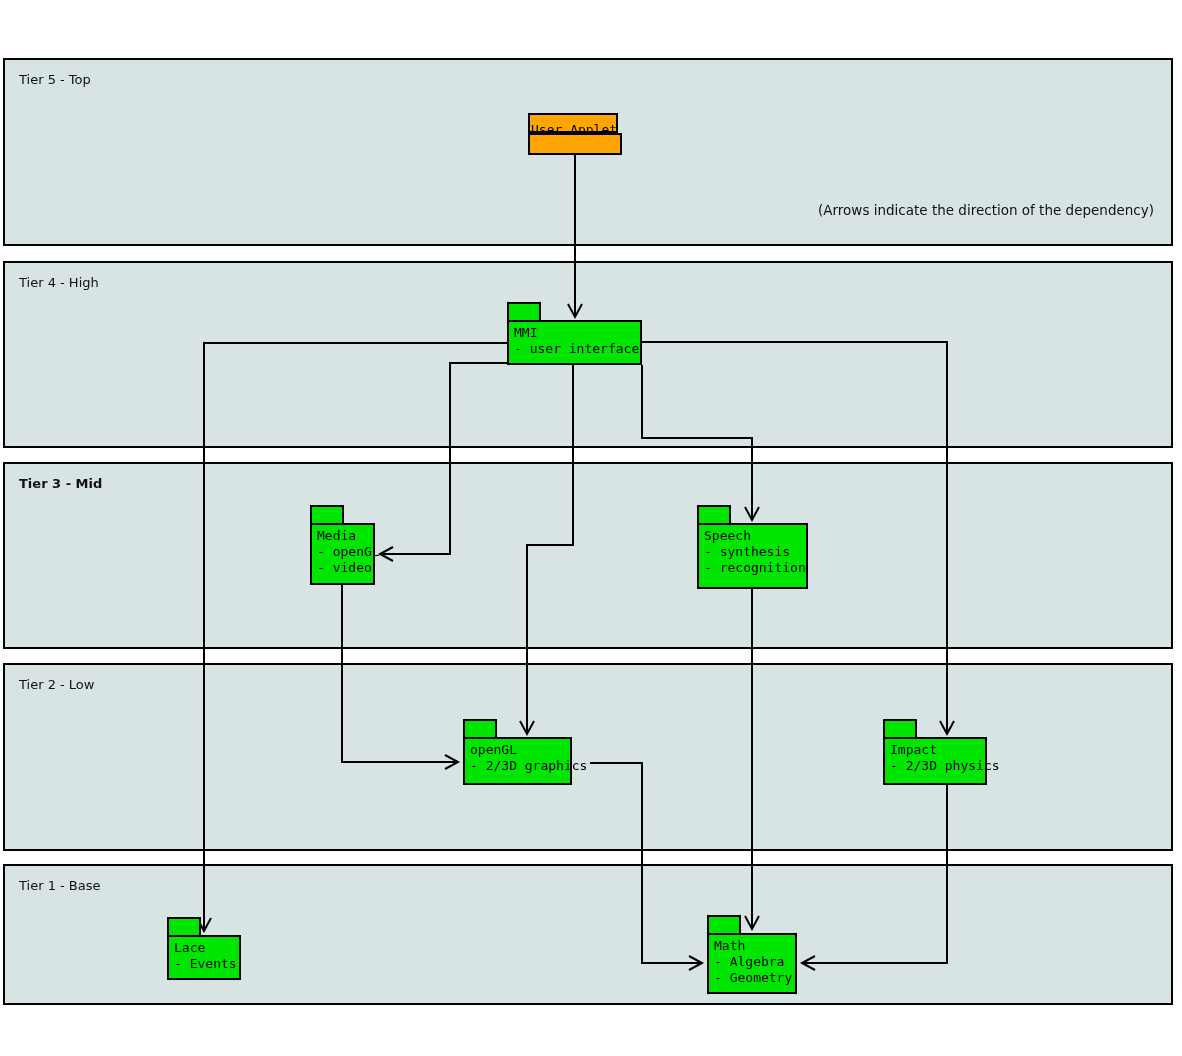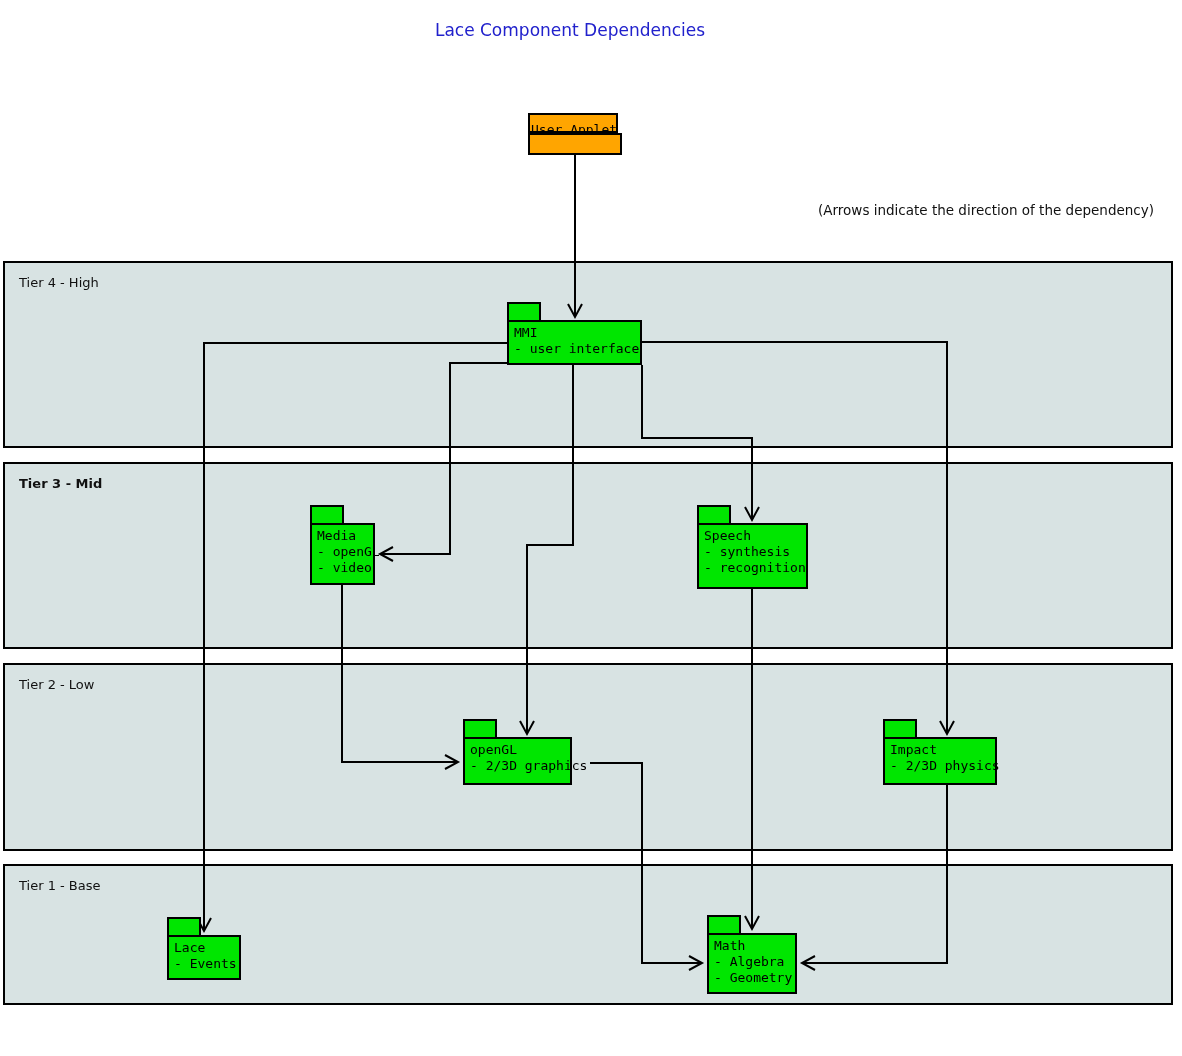--- a/index.html
+++ b/index.html
@@ -55,43 +55,45 @@
     box-sizing:border-box;
     padding:3px 5px 0 5px;
     font-size:13px;line-height:16px;color:#000;
     white-space:nowrap;
   }
   
   #pkg-mmi{left:507px;top:302px;}    #pkg-mmi .pkg-body{width:135px;height:45px;}
   #pkg-media{left:310px;top:505px;}  #pkg-media .pkg-body{width:65px;height:62px;}
   #pkg-speech{left:697px;top:505px;} #pkg-speech .pkg-body{width:111px;height:66px;}
   #pkg-opengl{left:463px;top:719px;} #pkg-opengl .pkg-body{width:109px;height:48px;}
-  #pkg-impact{left:883px;top:719px;} #pkg-impact .pkg-body{width:114px;height:48px;}
+  #pkg-impact{left:883px;top:719px;} #pkg-impact .pkg-body{width:104px;height:48px;}
   #pkg-lace{left:167px;top:917px;}   #pkg-lace .pkg-body{width:74px;height:45px;}
   #pkg-math{left:707px;top:915px;}   #pkg-math .pkg-body{width:90px;height:61px;}
   
   #pkg-user{left:528px;top:113px;}
   #pkg-user .ua-tab{
     position:absolute;left:0;top:0;width:90px;height:20px;
     background:#ffa500;border:2px solid #000;box-sizing:border-box;
     font-size:13px;line-height:16px;color:#000;white-space:nowrap;
     padding:7px 1px;
   }
   #pkg-user .ua-body{
     position:absolute;left:0;top:20px;width:94px;height:22px;
     background:#ffa500;border:2px solid #000;box-sizing:border-box;
   }
 </style>
 </head>
 <body>
 
 <div id="canvas">
 
-  <div class="diagram-title">Lace Component Dependencies</div>
 
+  <div class="tier" id="tier5">
+    <div class="tier-label">Tier 5 - Top</div>
+  </div>
   <div class="tier" id="tier4">
     <div class="tier-label">Tier 4 - High</div>
   </div>
   <div class="tier" id="tier3">
     <div class="tier-label">Tier 3 - Mid</div>
   </div>
   <div class="tier" id="tier2">
     <div class="tier-label">Tier 2 - Low</div>
   </div>
   <div class="tier" id="tier1">

